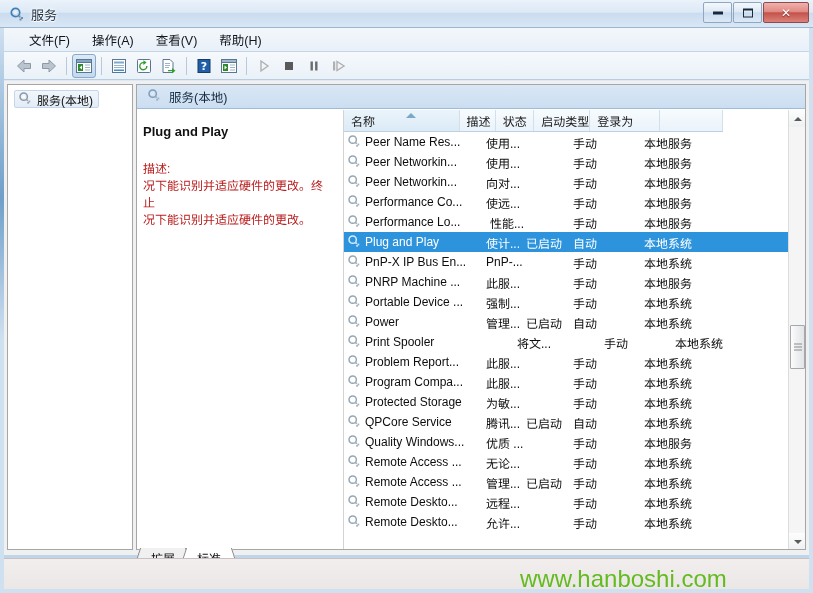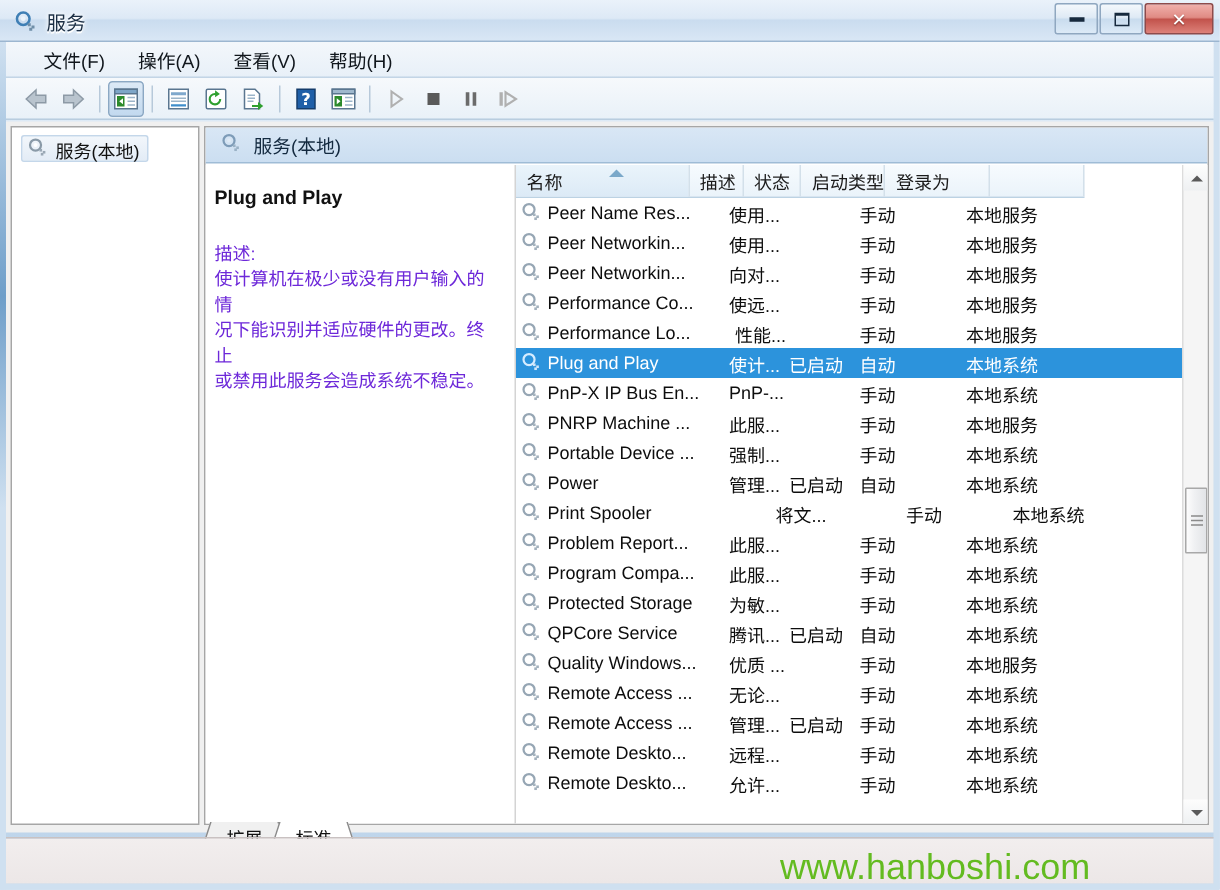--- a/index.html
+++ b/index.html
@@ -108,21 +108,21 @@
     background:linear-gradient(to bottom,#d9e7f5,#cbdef1);
     border-bottom:1px solid #9fbcd6;
     display:flex;align-items:center;gap:8px;padding-left:10px;box-sizing:border-box;
   }
   .pane-header .lbl{font-size:12.5px;color:#13293f;}
   .detail-pane{
     position:absolute;left:0;top:25px;width:206px;height:440px;
     background:#fff;padding:10px 10px 0 6px;box-sizing:border-box;
   }
   .detail-title{font-size:13px;font-weight:bold;color:#111;margin:4px 0 0 0;}
-  .detail-desc{margin-top:22px;font-size:12px;color:#6d28d9;line-height:17px;}
+  .detail-desc{margin-top:22px;font-size:12px;color:#b91c1c;line-height:17px;}
   .detail-desc .t{display:block;}
 
   .list-pane{
     position:absolute;left:206px;top:25px;width:462px;height:440px;
     background:#fff;box-sizing:border-box;
     border-left:1px solid #d4d4d4;
     overflow:hidden;
   }
   .list-head{
     position:absolute;left:0;top:0;width:379px;height:22px;
@@ -397,23 +397,22 @@
               </g>
           </svg>
         </span>
         <span class="lbl">服务(本地)</span>
       </div>
 
       <div class="detail-pane">
         <div class="detail-title">Plug and Play</div>
         <div class="detail-desc">
           <span class="t">描述:</span>
-          <span class="t">使计算机在极少或没有用户输入的情</span>
           <span class="t">况下能识别并适应硬件的更改。终止</span>
-          <span class="t">或禁用此服务会造成系统不稳定。</span>
+          <span class="t">况下能识别并适应硬件的更改。</span>
         </div>
       </div>
 
       <div class="list-pane">
         <div class="list-head" id="list-head">
             <div class="hcell sorted" style="width: 138px;">
               <span>名称</span>
               <span class="sortarrow"></span>
             </div>
             <div class="hcell" style="width: 42px;">

